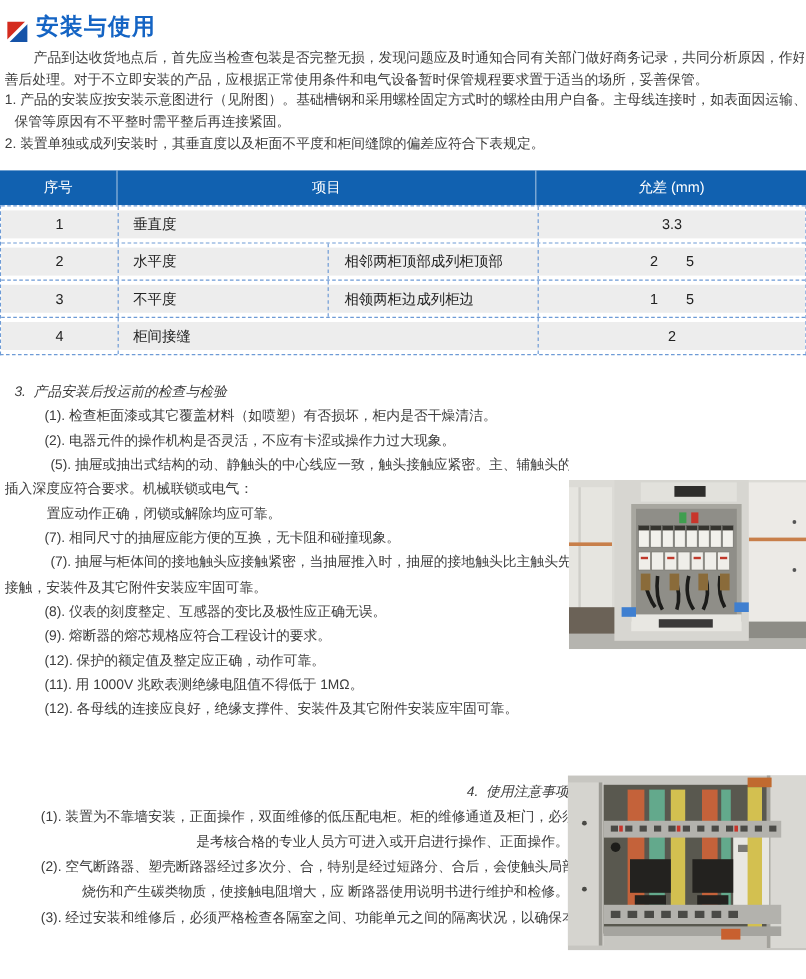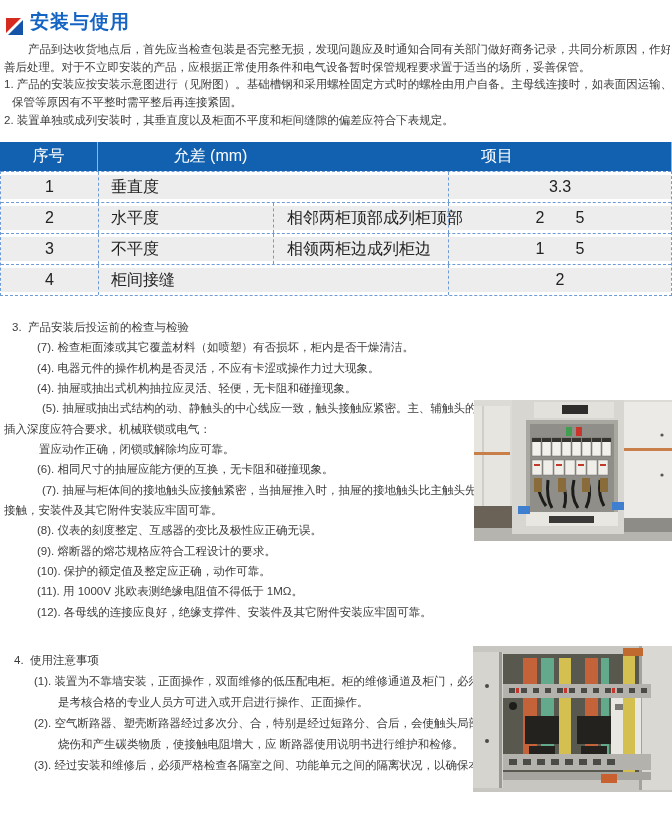--- a/index.html
+++ b/index.html
@@ -8,48 +8,48 @@
   
   .hdr{position:absolute;left:6px;top:9px;display:flex;align-items:flex-end;}
   .hdr svg{display:block;margin-right:7px;}
   .title{font-size:19px;font-weight:bold;color:#1464c4;letter-spacing:1px;}
   
   .intro{position:absolute;left:4px;top:41px;width:666px;font-size:11.5px;color:#3c3c3c;}
   .ln{white-space:pre;line-height:17.7px;height:17.7px;overflow:hidden;}
   .ind24{padding-left:24px;}
   .ind8{padding-left:8px;}
   
-  .tbl{position:absolute;left:0;top:142px;width:672px;font-size:16px;color:#222;}
+  .tbl{position:absolute;left:0;top:142px;width:672px;font-size:12px;color:#222;}
   .thead{display:flex;height:29px;background:#1161b0;color:#fff;}
   .thead .hc{display:flex;align-items:center;justify-content:center;box-sizing:border-box;}
   .hc1{width:98px;border-right:1px solid rgba(255,255,255,.55);}
   .hc2{width:349px;border-right:1px solid rgba(255,255,255,.55);}
   .hc3{width:225px;}
   .tbody{border:1px dashed #6e9bd6;border-top:none;box-sizing:border-box;}
   .trow{display:flex;height:30px;border-top:1px dashed #6e9bd6;
         background:linear-gradient(#fff 0 3px,#ededed 3px calc(100% - 3px),#fff calc(100% - 3px) 100%);}
   .tc{display:flex;align-items:center;box-sizing:border-box;white-space:pre;}
   .cnum{width:98px;justify-content:center;border-right:1px dashed #6e9bd6;}
   .citem{width:174px;padding-left:12px;text-align:center;}
   .citemw{width:349px;padding-left:12px;}
   .csub{width:175px;padding-left:13px;border-left:1px dashed #6e9bd6;}
   .ctol{width:223px;justify-content:center;border-left:1px dashed #6e9bd6;text-align:right;}
   
   .sec{position:absolute;left:4px;width:470px;font-size:11.5px;color:#3c3c3c;}
   .sec3{top:317px;}
   .sec3 .ln{line-height:20.35px;height:20.35px;}
   .sec4{top:650px;}
-  .sec4 .ln{line-height:21px;height:21px;}
+  .sec4 .ln{line-height:21px;height:21px;text-align:right;}
   .px33{padding-left:33px;}
   .px38{padding-left:38px;}
   .px35{padding-left:35px;}
   .px30{padding-left:30px;}
   .px54{padding-left:54px;}
   .px10{padding-left:10px;}
-  .secHead{font-weight:normal;}
+  .secHead{font-weight:normal;font-style:italic;}
   
   .photo{position:absolute;overflow:hidden;}
   .photo1{left:474px;top:400px;width:198px;height:141px;}
   .photo2{left:473px;top:646px;width:199px;height:146px;}
 </style>
 </head>
 <body>
 
 <div class="page">
 
@@ -65,22 +65,22 @@
     <div class="ln ind24">产品到达收货地点后，首先应当检查包装是否完整无损，发现问题应及时通知合同有关部门做好商务记录，共同分析原因，作好签证和</div>
     <div class="ln">善后处理。对于不立即安装的产品，应根据正常使用条件和电气设备暂时保管规程要求置于适当的场所，妥善保管。</div>
     <div class="ln">1. 产品的安装应按安装示意图进行（见附图）。基础槽钢和采用螺栓固定方式时的螺栓由用户自备。主母线连接时，如表面因运输、</div>
     <div class="ln ind8">保管等原因有不平整时需平整后再连接紧固。</div>
     <div class="ln">2. 装置单独或成列安装时，其垂直度以及柜面不平度和柜间缝隙的偏差应符合下表规定。</div>
   </div>
 
   <div class="tbl">
     <div class="thead">
       <div class="hc hc1">序号</div>
+      <div class="hc hc2">项目</div>
       <div class="hc hc3">允差 (mm)</div>
-      <div class="hc hc2">项目</div>
     </div>
     <div class="tbody">
       <div class="trow">
         <div class="tc cnum">1</div>
         <div class="tc citemw">垂直度</div>
         <div class="tc ctol">3.3</div>
       </div>
       <div class="trow">
         <div class="tc cnum">2</div>
         <div class="tc citem">水平度</div>
@@ -96,32 +96,31 @@
       <div class="trow">
         <div class="tc cnum">4</div>
         <div class="tc citemw">柜间接缝</div>
         <div class="tc ctol">2</div>
       </div>
     </div>
   </div>
 
   <div class="sec sec3">
     <div class="ln ind8 secHead">3.  产品安装后投运前的检查与检验</div>
-    <div class="ln px33">(7). 检查柜面漆或其它覆盖材料（如喷塑）有否损坏，柜内是否干燥清洁。</div>
-    <div class="ln px33">(4). 电器元件的操作机构是否灵活，不应有卡涩或操作力过大现象。</div>
-    <div class="ln px33">(4). 抽屉或抽出式机构抽拉应灵活、轻便，无卡阻和碰撞现象。</div>
+    <div class="ln px33">(1). 检查柜面漆或其它覆盖材料（如喷塑）有否损坏，柜内是否干燥清洁。</div>
+    <div class="ln px33">(2). 电器元件的操作机构是否灵活，不应有卡涩或操作力过大现象。</div>
     <div class="ln px38">(5). 抽屉或抽出式结构的动、静触头的中心线应一致，触头接触应紧密。主、辅触头的</div>
     <div class="ln">插入深度应符合要求。机械联锁或电气：</div>
     <div class="ln px35">置应动作正确，闭锁或解除均应可靠。</div>
-    <div class="ln px33">(6). 相同尺寸的抽屉应能方便的互换，无卡阻和碰撞现象。</div>
+    <div class="ln px33">(7). 相同尺寸的抽屉应能方便的互换，无卡阻和碰撞现象。</div>
     <div class="ln px38">(7). 抽屉与柜体间的接地触头应接触紧密，当抽屉推入时，抽屉的接地触头比主触头先</div>
     <div class="ln">接触，安装件及其它附件安装应牢固可靠。</div>
     <div class="ln px33">(8). 仪表的刻度整定、互感器的变比及极性应正确无误。</div>
     <div class="ln px33">(9). 熔断器的熔芯规格应符合工程设计的要求。</div>
-    <div class="ln px33">(10). 保护的额定值及整定应正确，动作可靠。</div>
+    <div class="ln px33">(12). 保护的额定值及整定应正确，动作可靠。</div>
     <div class="ln px33">(11). 用 1000V 兆欧表测绝缘电阻值不得低于 1MΩ。</div>
     <div class="ln px33">(12). 各母线的连接应良好，绝缘支撑件、安装件及其它附件安装应牢固可靠。</div>
   </div>
 
   <div class="sec sec4">
     <div class="ln px10 secHead">4.  使用注意事项</div>
     <div class="ln px30">(1). 装置为不靠墙安装，正面操作，双面维修的低压配电柜。柜的维修通道及柜门，必须</div>
     <div class="ln px54">是考核合格的专业人员方可进入或开启进行操作、正面操作。</div>
     <div class="ln px30">(2). 空气断路器、塑壳断路器经过多次分、合，特别是经过短路分、合后，会使触头局部</div>
     <div class="ln px54">烧伤和产生碳类物质，使接触电阻增大，应 断路器使用说明书进行维护和检修。</div>

